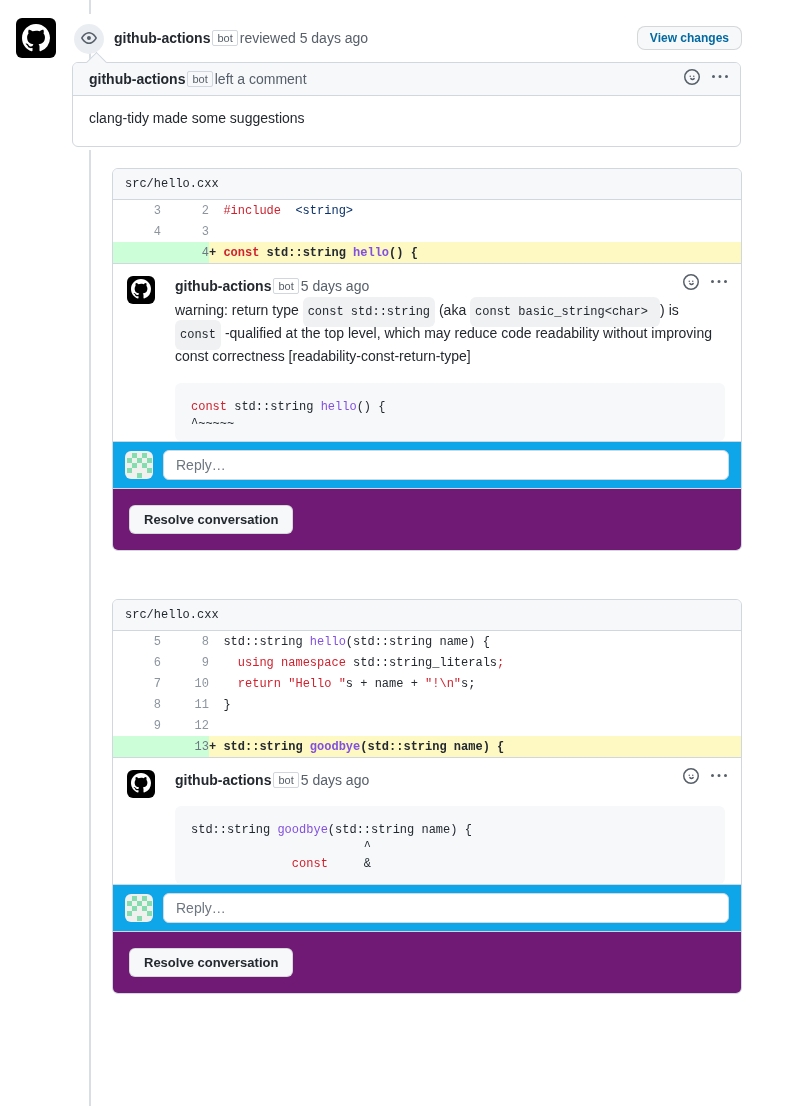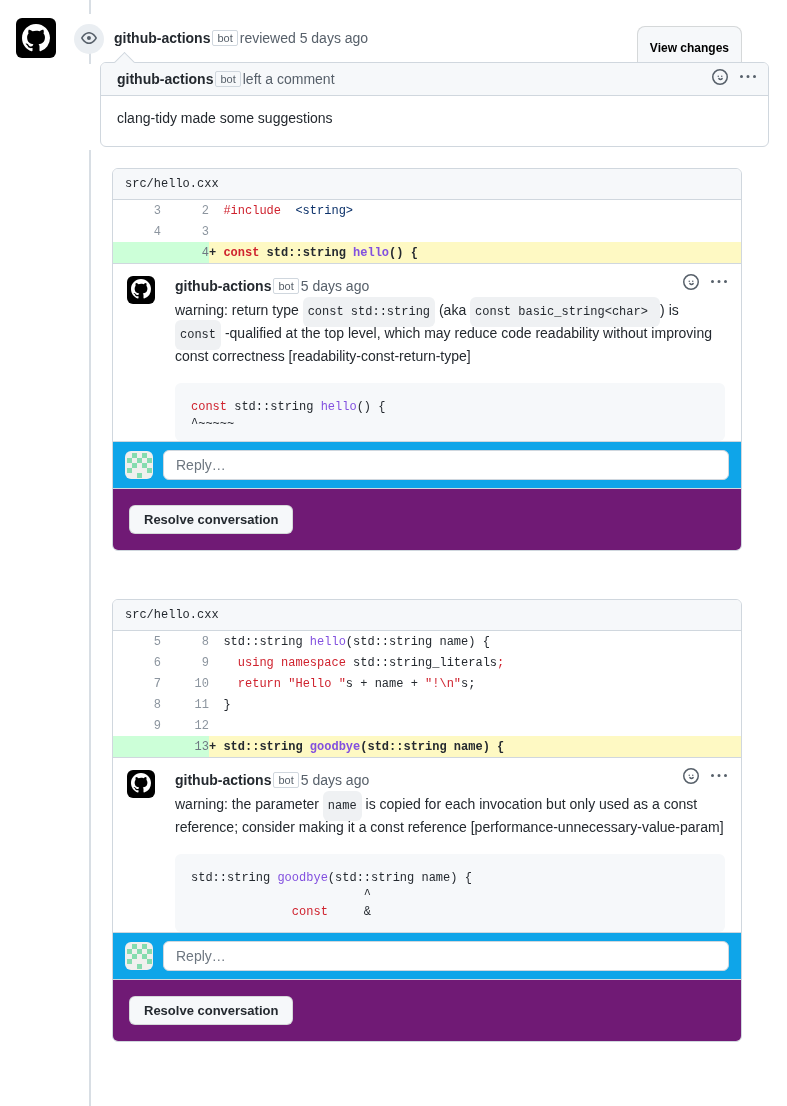--- a/index.html
+++ b/index.html
@@ -89,39 +89,38 @@
     margin: 0 2px;
     font-weight: 400;
   }
   .view-changes {
     position: absolute;
     right: 45px;
     top: 16px;
     border: 1px solid rgba(27,31,36,0.15);
     border-radius: 8px;
     background: #f6f8fa;
-    color: #000000;
+    color: #0369a1;
     font-size: 12px;
     font-weight: 600;
-    padding: 14px 12px;
+    padding: 4px 12px;
     cursor: pointer;
     font-family: "Liberation Sans", sans-serif;
   }
 
   
   .review-box {
     position: absolute;
     left: 72px;
     top: 62px;
     width: 669px;
     border: 1px solid #d0d7de;
     border-radius: 6px;
     background: #fff;
     box-sizing: border-box;
-    margin-left: 28px;
   }
   .review-box::before {
     content: "";
     position: absolute;
     left: 16px;
     top: -8px;
     width: 14px;
     height: 14px;
     background: #f6f8fa;
     border-left: 1px solid #d0d7de;
@@ -577,21 +576,20 @@
           <button class="icon-btn">
             <span>
               <svg width="16" height="16" viewBox="0 0 16 16" fill="#57606a" aria-hidden="true">
                 <path d="M8 9a1.5 1.5 0 1 0 0-3 1.5 1.5 0 0 0 0 3ZM1.5 9a1.5 1.5 0 1 0 0-3 1.5 1.5 0
                 0 0 0 3Zm13 0a1.5 1.5 0 1 0 0-3 1.5 1.5 0 0 0 0 3Z"></path>
               </svg>
             </span>
           </button>
         </div>
       </div>
-      <div class="ic-body" id="ic-body-2">warning: the parameter <code class="inline">name</code> is copied for each invocation but only used as a const reference; consider making it a const reference [performance-unnecessary-value-param]</div>
       <div class="codeblock" id="codeblock-2"><span class="pl">std::string </span><span class="fn">goodbye</span><span class="pl">(std::string name) {</span>
 <span class="pl">                        ^</span>
 <span class="pl">              </span><span class="k">const</span><span class="pl">     &amp;</span></div>
     </div>
 
     <div class="reply-row">
       <div class="identicon">
           <i style="left: 7px; top: 2px;"></i>
           <i style="left: 17px; top: 2px;"></i>
           <i style="left: 2px; top: 7px;"></i>

